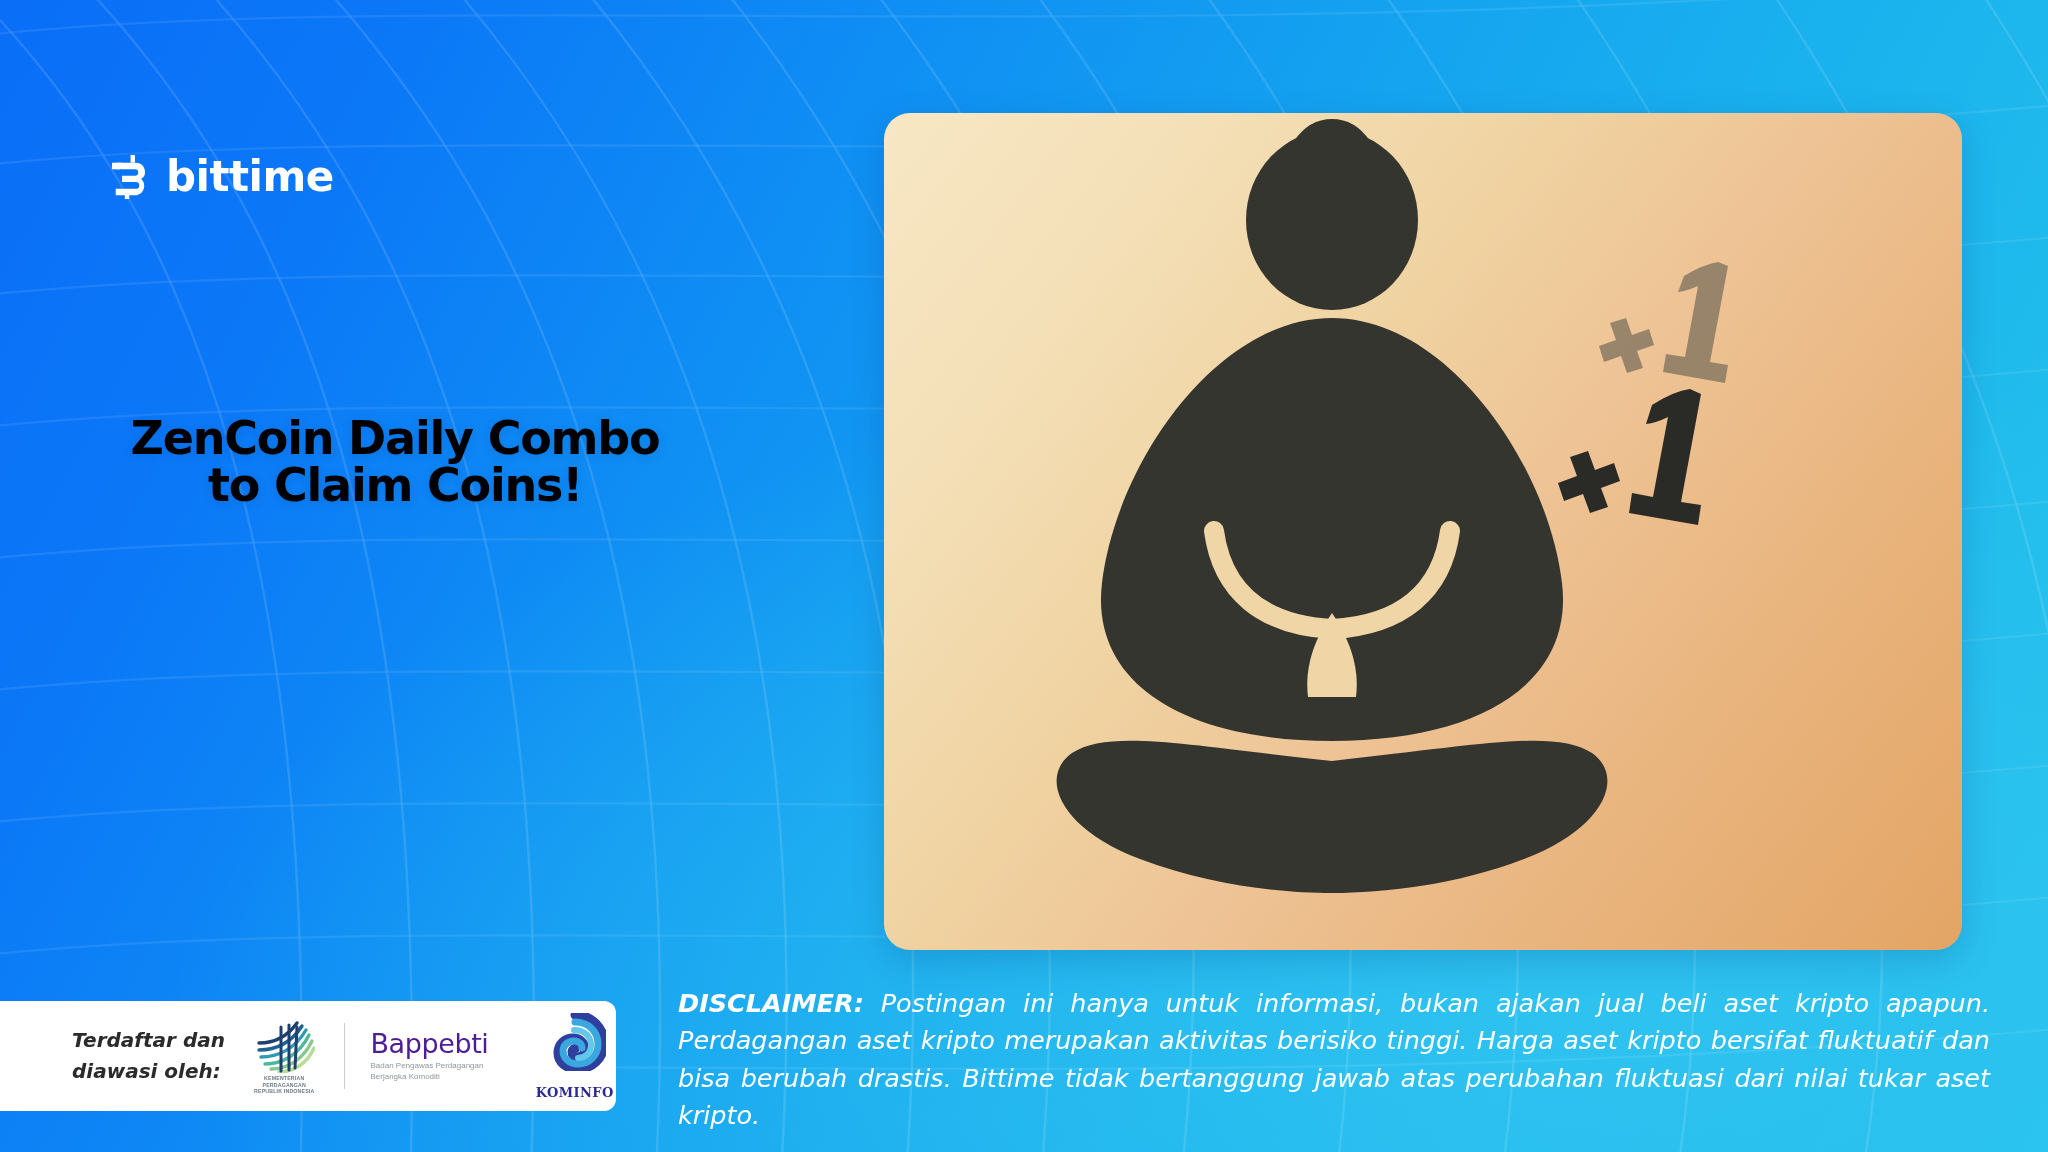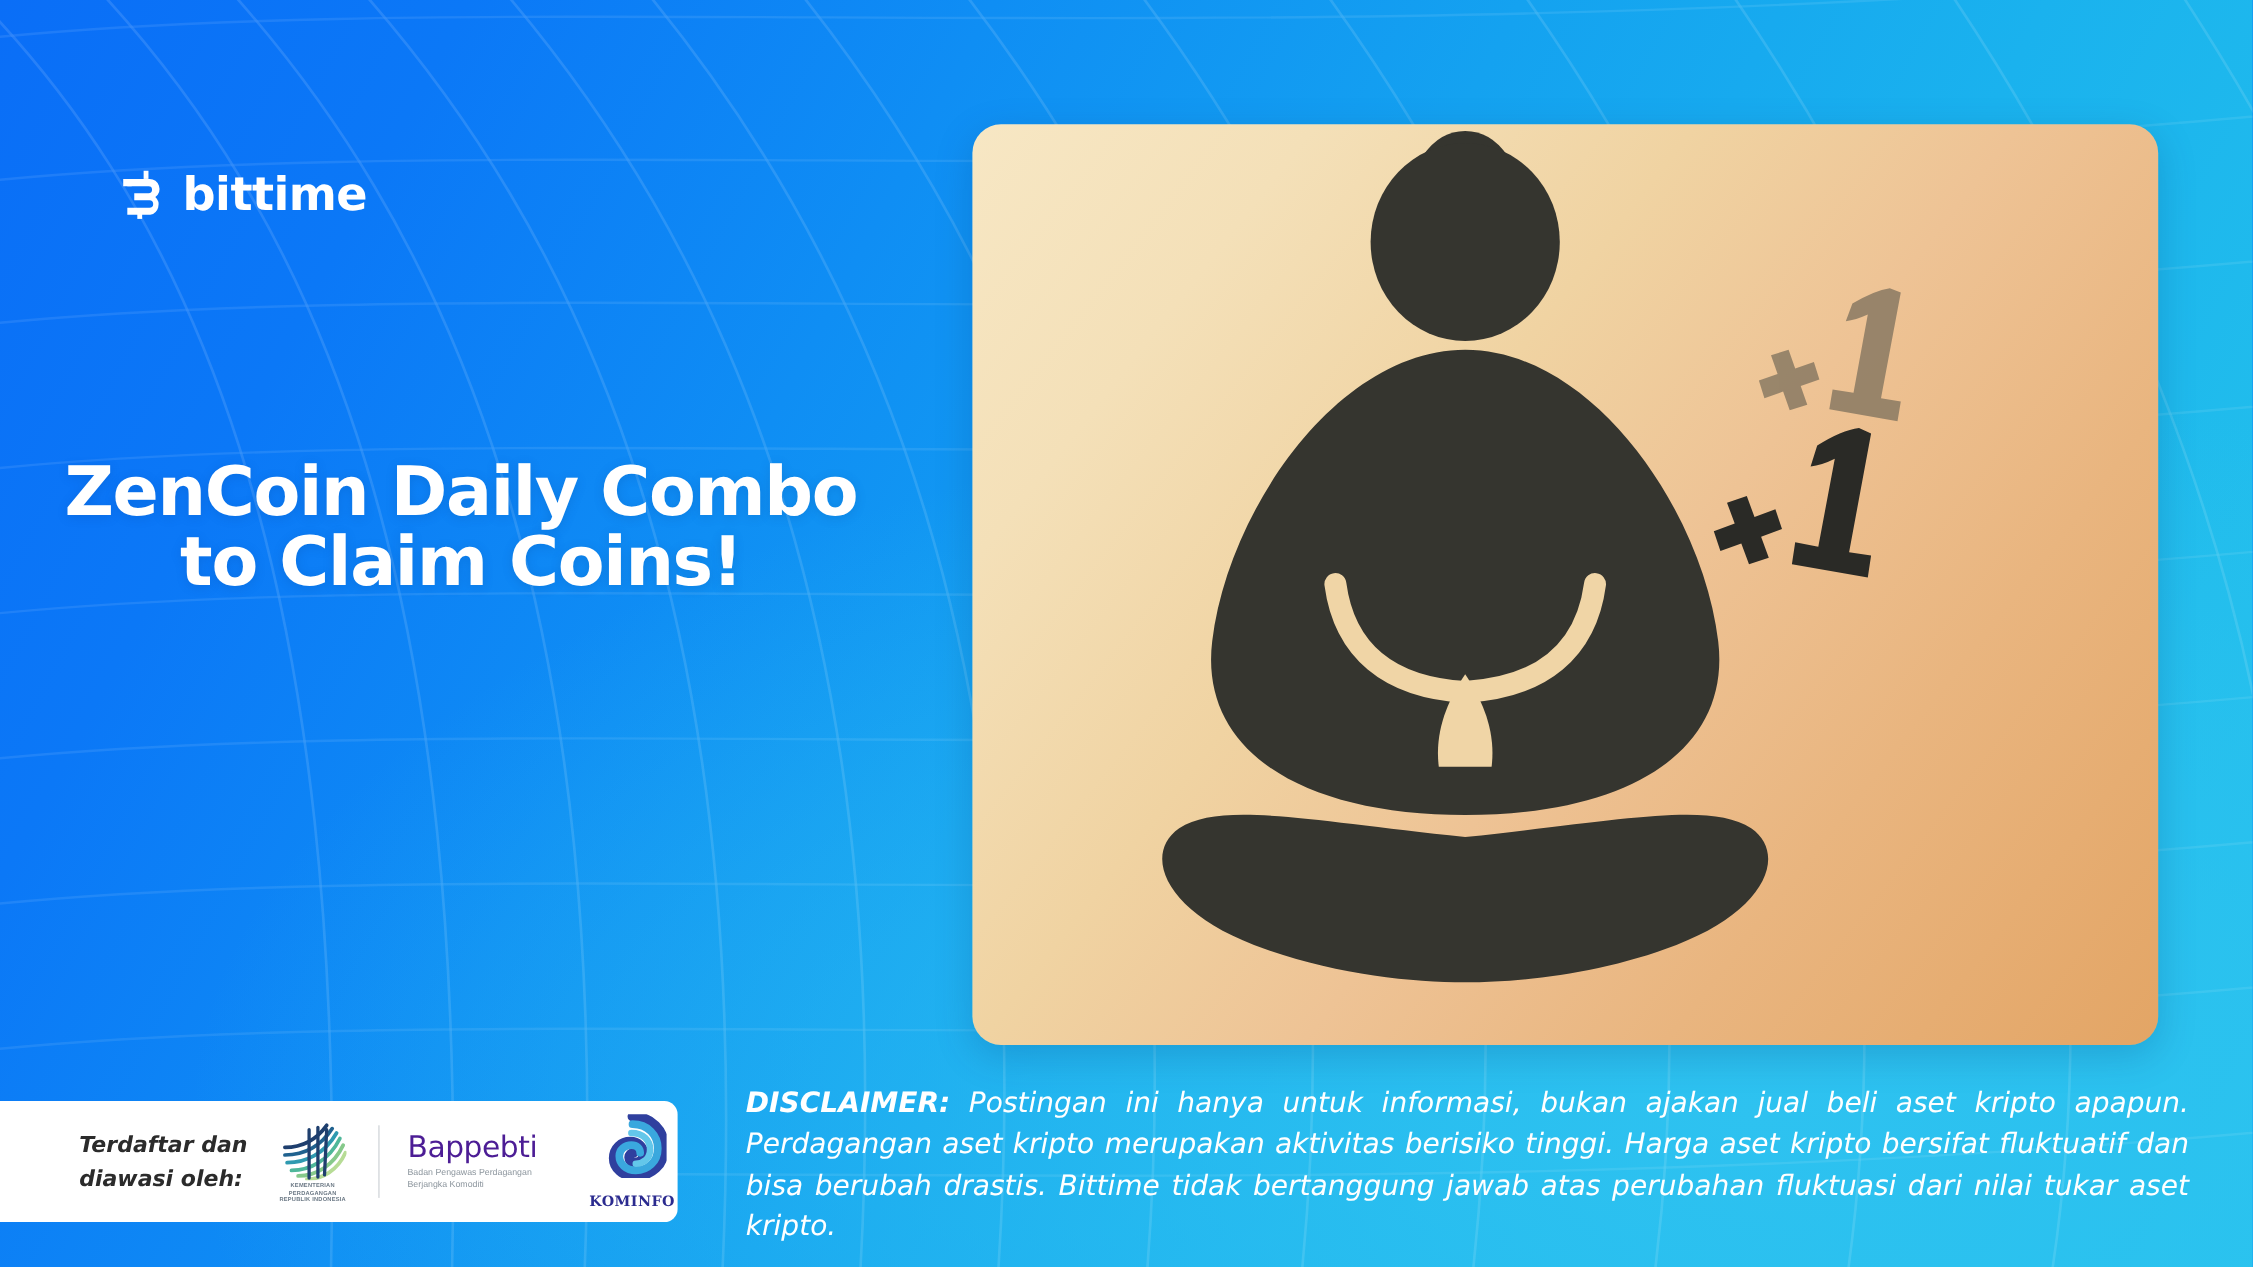--- a/index.html
+++ b/index.html
@@ -40,28 +40,27 @@
     line-height:1;
     font-family:"DejaVu Sans", sans-serif;
   }
 
   
   #headline {
     position:absolute;
     left:0; top:415px;
     width:790px;
     text-align:center;
-    color:#ffffff;
+    color:#000000;
     font-family:"DejaVu Sans", sans-serif;
     font-weight:700;
-    font-size:62px;
+    font-size:46px;
     line-height:1.03;
     letter-spacing:-1.2px;
     text-shadow:0 2px 10px rgba(0,60,140,.18);
-    margin-left:24px;
   }
   #headline .ln { display:block; white-space:nowrap; }
 
   
   #card {
     position:absolute;
     left:884px; top:113px;
     width:1078px; height:837px;
     border-radius:26px;
     overflow:hidden;

